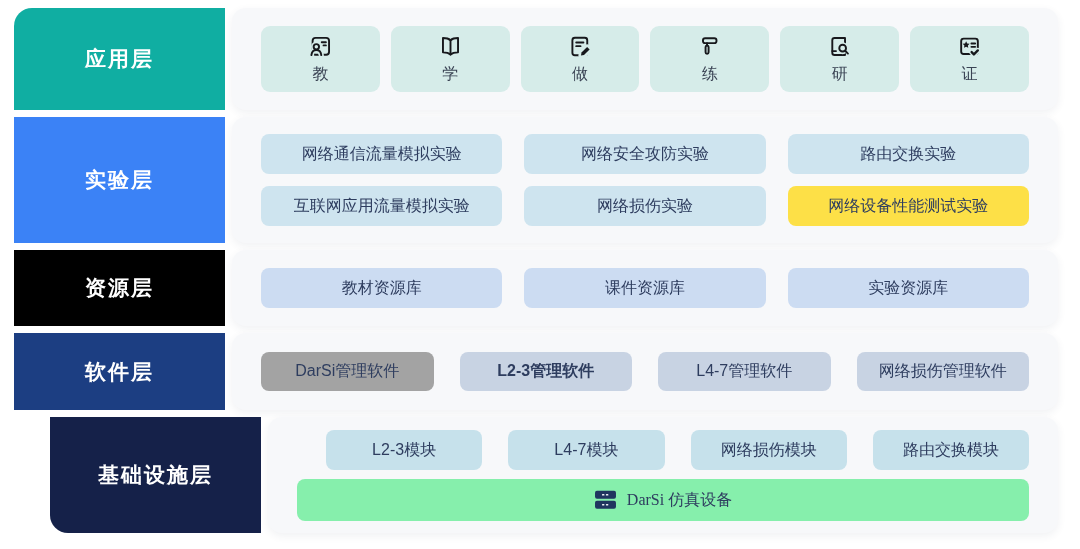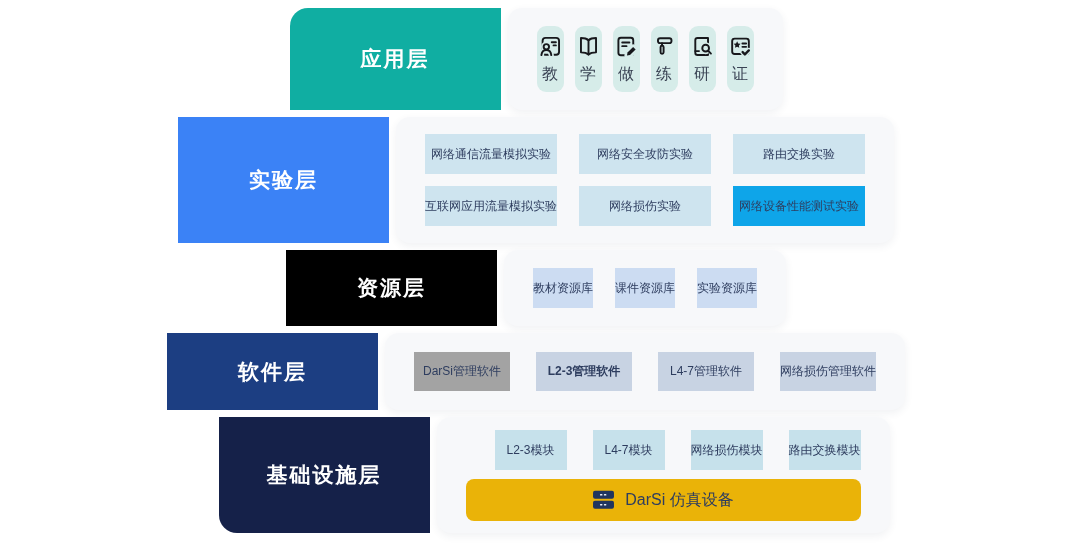--- a/index.html
+++ b/index.html
@@ -4,21 +4,21 @@
 <style>
   * { margin: 0; padding: 0; box-sizing: border-box; }
   html, body { background: #ffffff; }
   body { font-family: "Liberation Sans", "DejaVu Sans", sans-serif; }
 
   .canvas {
     position: relative;
     width: 1072px; height: 549px;
     background: #ffffff;
     padding: 8px 14px 16px 14px;
-    display: flex; flex-direction: column; gap: 7px; align-items: center;
+    display: flex; flex-direction: column; gap: 7px;
   }
 
   .row { display: flex; gap: 7px; }
   .row-app   { height: 102px; }
   .row-exp   { height: 126px; }
   .row-res   { height: 76px;  }
   .row-soft  { height: 77px;  }
   .row-infra { height: 116px; }
 
   .layer-label {
@@ -58,23 +58,23 @@
   
   .card-soft {
     display: grid; grid-template-columns: repeat(4, 1fr);
     column-gap: 26px; padding: 19px 29px;
   }
   
   .card-infra { display: flex; flex-direction: column; gap: 9px; padding: 13px 29px 12px 29px; }
   .infra-modules { display: grid; grid-template-columns: repeat(4, 1fr); column-gap: 26px; padding-left: 29px; }
 
   .pill {
-    height: 40px; border-radius: 0;
+    height: 40px; border-radius: 8px;
     display: flex; align-items: center; justify-content: center;
-    font-size: 12px; color: #2e3d5f;
+    font-size: 16px; color: #2e3d5f;
   }
   .card-soft .pill { height: 39px; }
 
   .device-bar {
     height: 42px; border-radius: 8px;
     display: flex; align-items: center; justify-content: center; gap: 10px;
     font-size: 16px; color: #2e3d5f;
   }
   .device-bar .glyph { width: 23px; height: 20px; display: block; }
 
@@ -157,21 +157,21 @@
   </div>
 
   <div class="row row-exp">
     <div class="layer-label" style="background-color: #3b82f6;">实验层</div>
     <div class="card card-exp">
       <div class="pill" style="background-color: rgb(206, 228, 239);">网络通信流量模拟实验</div>
       <div class="pill" style="background-color: rgb(206, 228, 239);">网络安全攻防实验</div>
       <div class="pill" style="background-color: rgb(206, 228, 239);">路由交换实验</div>
       <div class="pill" style="background-color: rgb(206, 228, 239);">互联网应用流量模拟实验</div>
       <div class="pill" style="background-color: rgb(206, 228, 239);">网络损伤实验</div>
-      <div class="pill" style="background-color: #0ea5e9;">网络设备性能测试实验</div>
+      <div class="pill" style="background-color: #fde047;">网络设备性能测试实验</div>
     </div>
   </div>
 
   <div class="row row-res">
     <div class="layer-label" style="background-color: #000000;">资源层</div>
     <div class="card card-res">
       <div class="pill" style="background-color: rgb(204, 220, 242);">教材资源库</div>
       <div class="pill" style="background-color: rgb(204, 220, 242);">课件资源库</div>
       <div class="pill" style="background-color: rgb(204, 220, 242);">实验资源库</div>
     </div>
@@ -189,21 +189,21 @@
 
   <div class="row row-infra">
     <div class="layer-label" style="background-color: rgb(21, 33, 73); margin-left: 36px;">基础设施层</div>
     <div class="card card-infra">
       <div class="infra-modules">
         <div class="pill" style="background-color: rgb(198, 225, 235);">L2-3模块</div>
         <div class="pill" style="background-color: rgb(198, 225, 235);">L4-7模块</div>
         <div class="pill" style="background-color: rgb(198, 225, 235);">网络损伤模块</div>
         <div class="pill" style="background-color: rgb(198, 225, 235);">路由交换模块</div>
       </div>
-      <div class="device-bar" style="background-color: #eab308;">
+      <div class="device-bar" style="background-color: #86efac; font-family: Liberation Serif, serif;">
         <svg class="glyph" viewBox="0 0 24 21">
           <rect x="1" y="0.8" width="22" height="8.4" rx="2" fill="#20355f"></rect>
           <rect x="1" y="11.2" width="22" height="8.4" rx="2" fill="#20355f"></rect>
           <rect x="8.3" y="4.2" width="2.6" height="1.7" rx="0.5" fill="#e9edf4"></rect>
           <rect x="12.4" y="4.2" width="2.6" height="1.7" rx="0.5" fill="#e9edf4"></rect>
           <rect x="8.3" y="14.6" width="2.6" height="1.7" rx="0.5" fill="#e9edf4"></rect>
           <rect x="12.4" y="14.6" width="2.6" height="1.7" rx="0.5" fill="#e9edf4"></rect>
         </svg>
         <span>DarSi 仿真设备</span>
       </div>

